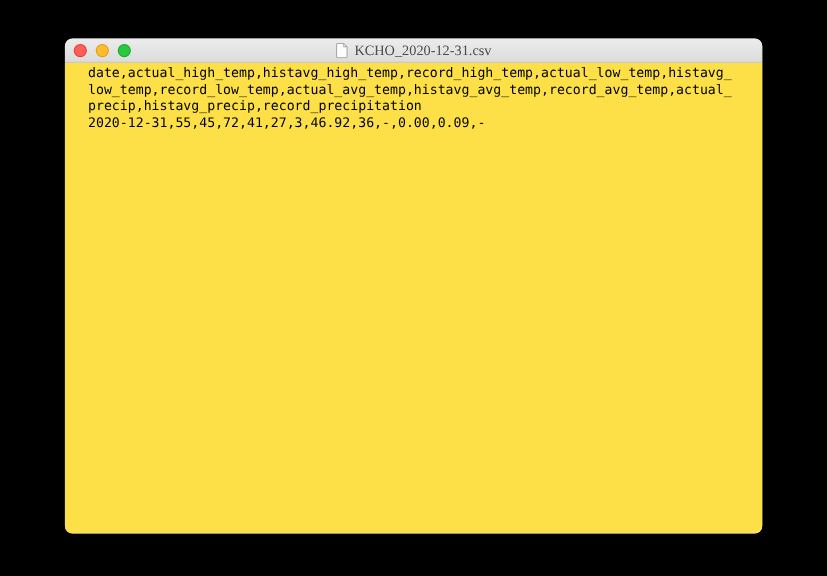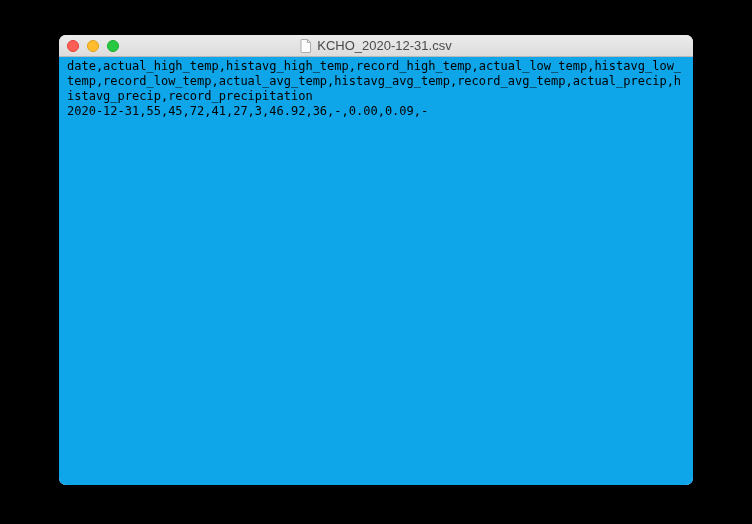--- a/index.html
+++ b/index.html
@@ -47,43 +47,44 @@
   .light.yellow { background: #febc2e; border: 0.5px solid #e1a116; }
   .light.green { background: #28c840; border: 0.5px solid #1bac2c; }
   .title-wrap {
     position: absolute;
     left: 0; right: 0;
     display: flex;
     align-items: center;
     justify-content: center;
     gap: 5px;
     pointer-events: none;
+    font-family: Liberation Serif, serif;
   }
   .doc-icon {
     width: 12px;
     height: 14px;
     display: inline-block;
   }
   .doc-icon svg { display: block; }
   .title-text {
     font-size: 13px;
     color: #4a4a4a;
     font-weight: 400;
   }
   .content {
     flex: 1;
-    padding: 2px 8px;
+    padding: 2px 21px;
     font-family: "Menlo", "Monaco", "Consolas", monospace;
     font-size: 12px;
     line-height: 1.25;
     color: #000;
     white-space: pre-wrap;
     word-break: break-all;
     overflow: auto;
-    background: #0ea5e9;
+    background: #fde047;
   }
 </style>
 </head>
 <body>
 
 <div class="window">
   <div class="titlebar">
     <div class="traffic-lights">
       <div class="light red"></div>
       <div class="light yellow"></div>

